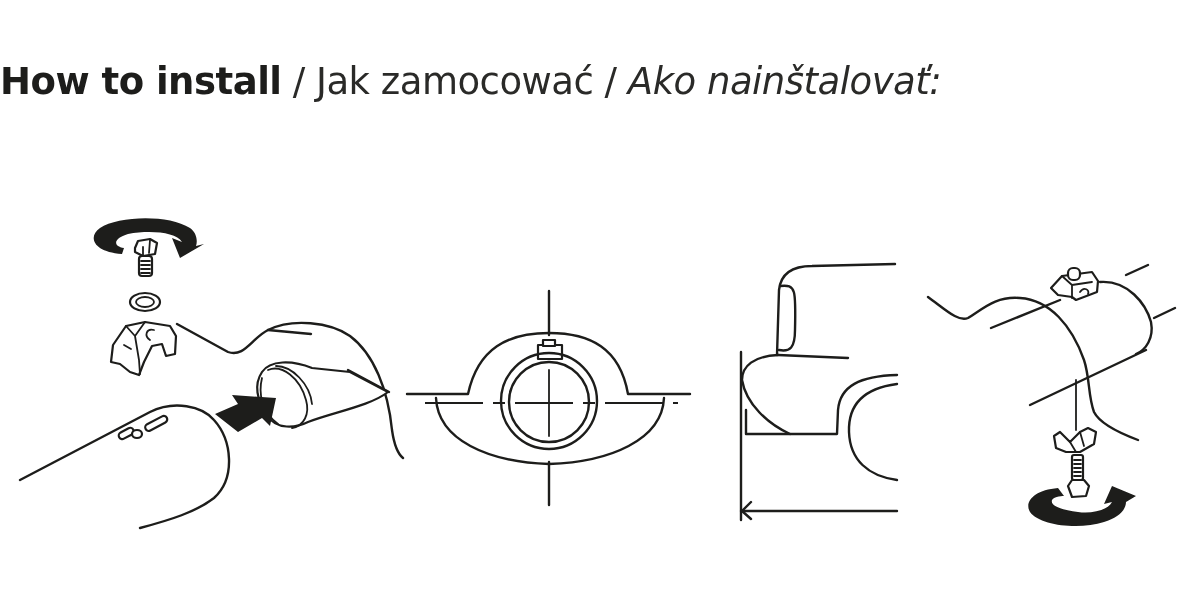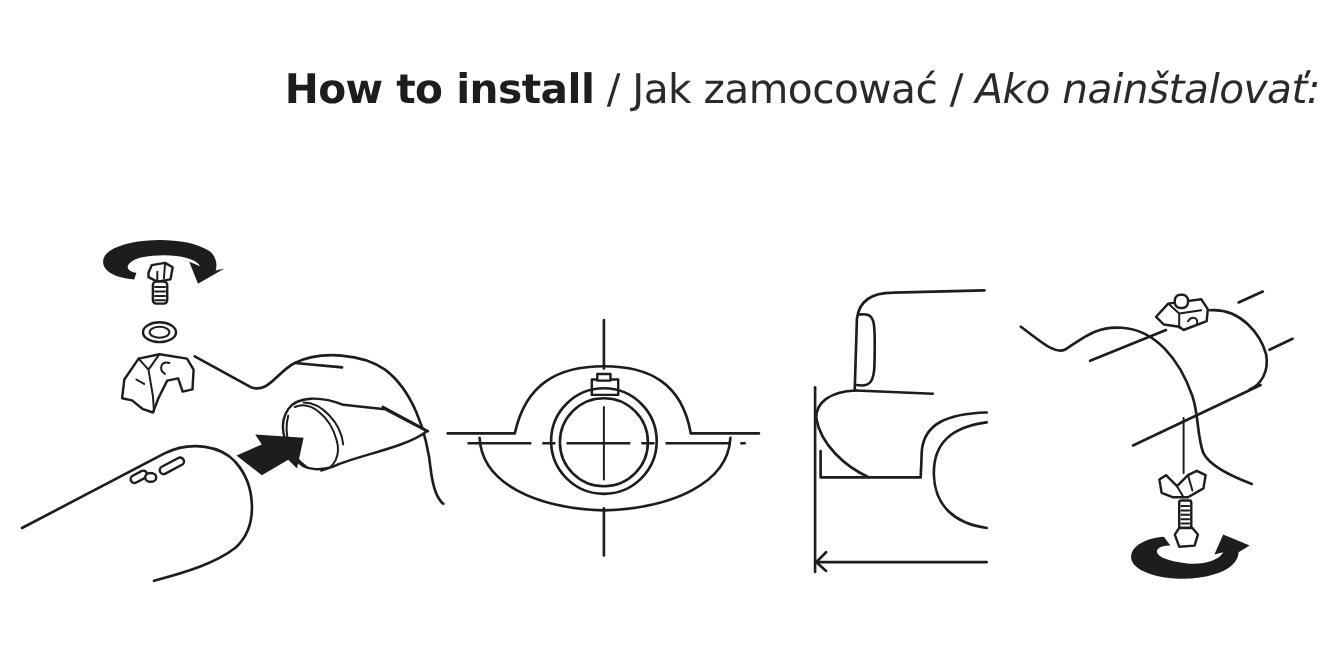--- a/index.html
+++ b/index.html
@@ -1,18 +1,18 @@
 <!DOCTYPE html>
 <html><head>
   <meta charset="utf-8">
   <style>
     html, body { margin: 0; padding: 0; background: #ffffff; }
     body { width: 1200px; height: 600px; position: relative; overflow: hidden; font-family: "DejaVu Sans", sans-serif; color: #1d1d1b; }
     .title {
-      position: absolute; left: 0; top: 58px; width: 1200px; text-align: right;
+      position: absolute; left: 0; top: 58px; width: 1200px; text-align: left;
       font-size: 37px; line-height: 48px; letter-spacing: -0.5px; white-space: nowrap;
     }
     .title .bold { font-weight: bold; }
     .title .light { font-weight: normal; color: #2a2a28; }
     .title .ital { font-style: italic; font-weight: normal; color: #2a2a28; }
     .step { position: absolute; }
     svg { display: block; overflow: visible; }
     .ln { fill: none; stroke: #1d1d1b; stroke-width: 2.4; stroke-linecap: round; stroke-linejoin: round; }
     .thin { fill: none; stroke: #1d1d1b; stroke-width: 1.8; stroke-linecap: round; stroke-linejoin: round; }
     .wf { fill: #ffffff; stroke: #1d1d1b; stroke-width: 2.2; stroke-linejoin: round; }

